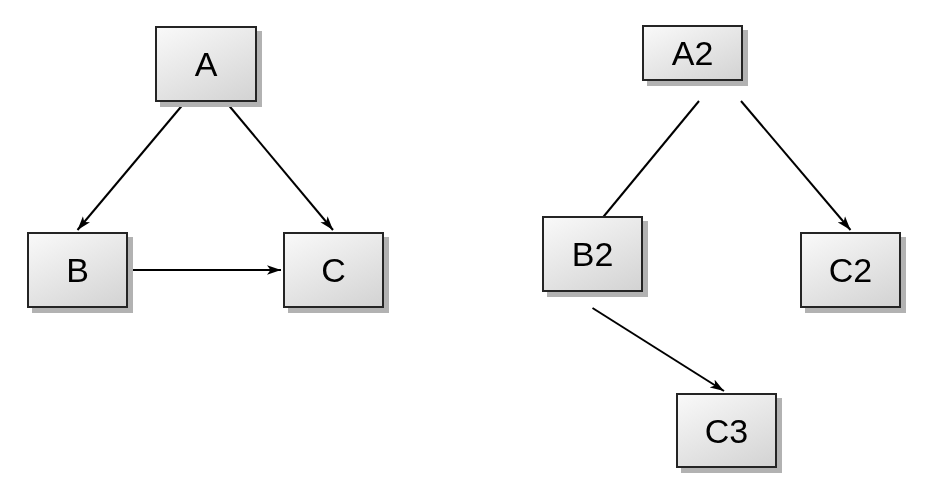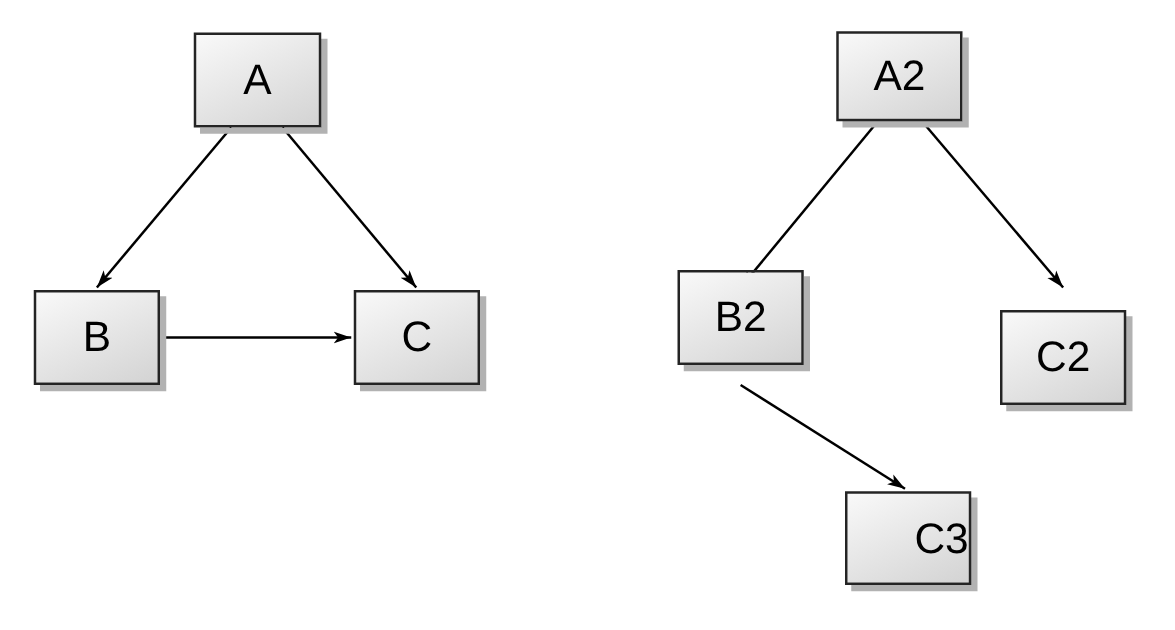--- a/index.html
+++ b/index.html
@@ -74,26 +74,26 @@
   <div id="node-layer">
       <div class="node" style="left: 155px; top: 26px; width: 102px; height: 76px;">
         <span class="node-label">A</span>
       </div>
       <div class="node" style="left: 27px; top: 232px; width: 101px; height: 76px;">
         <span class="node-label">B</span>
       </div>
       <div class="node" style="left: 283px; top: 232px; width: 101px; height: 76px;">
         <span class="node-label">C</span>
       </div>
-      <div class="node" style="left: 669px; top: 25px; width: 101px; height: 72px;">
+      <div class="node" style="left: 642px; top: 25px; width: 101px; height: 56px;">
         <span class="node-label">A2</span>
       </div>
       <div class="node" style="left: 542px; top: 216px; width: 101px; height: 76px;">
         <span class="node-label">B2</span>
       </div>
-      <div class="node" style="left: 800px; top: 232px; width: 101px; height: 76px; margin-top: 16px;">
+      <div class="node" style="left: 800px; top: 232px; width: 101px; height: 76px;">
         <span class="node-label">C2</span>
       </div>
-      <div class="node" style="left: 676px; top: 393px; width: 101px; height: 75px; justify-content: flex-end;">
+      <div class="node" style="left: 676px; top: 393px; width: 101px; height: 75px;">
         <span class="node-label">C3</span>
       </div>
     </div>
 </div>
 
 </body></html>

